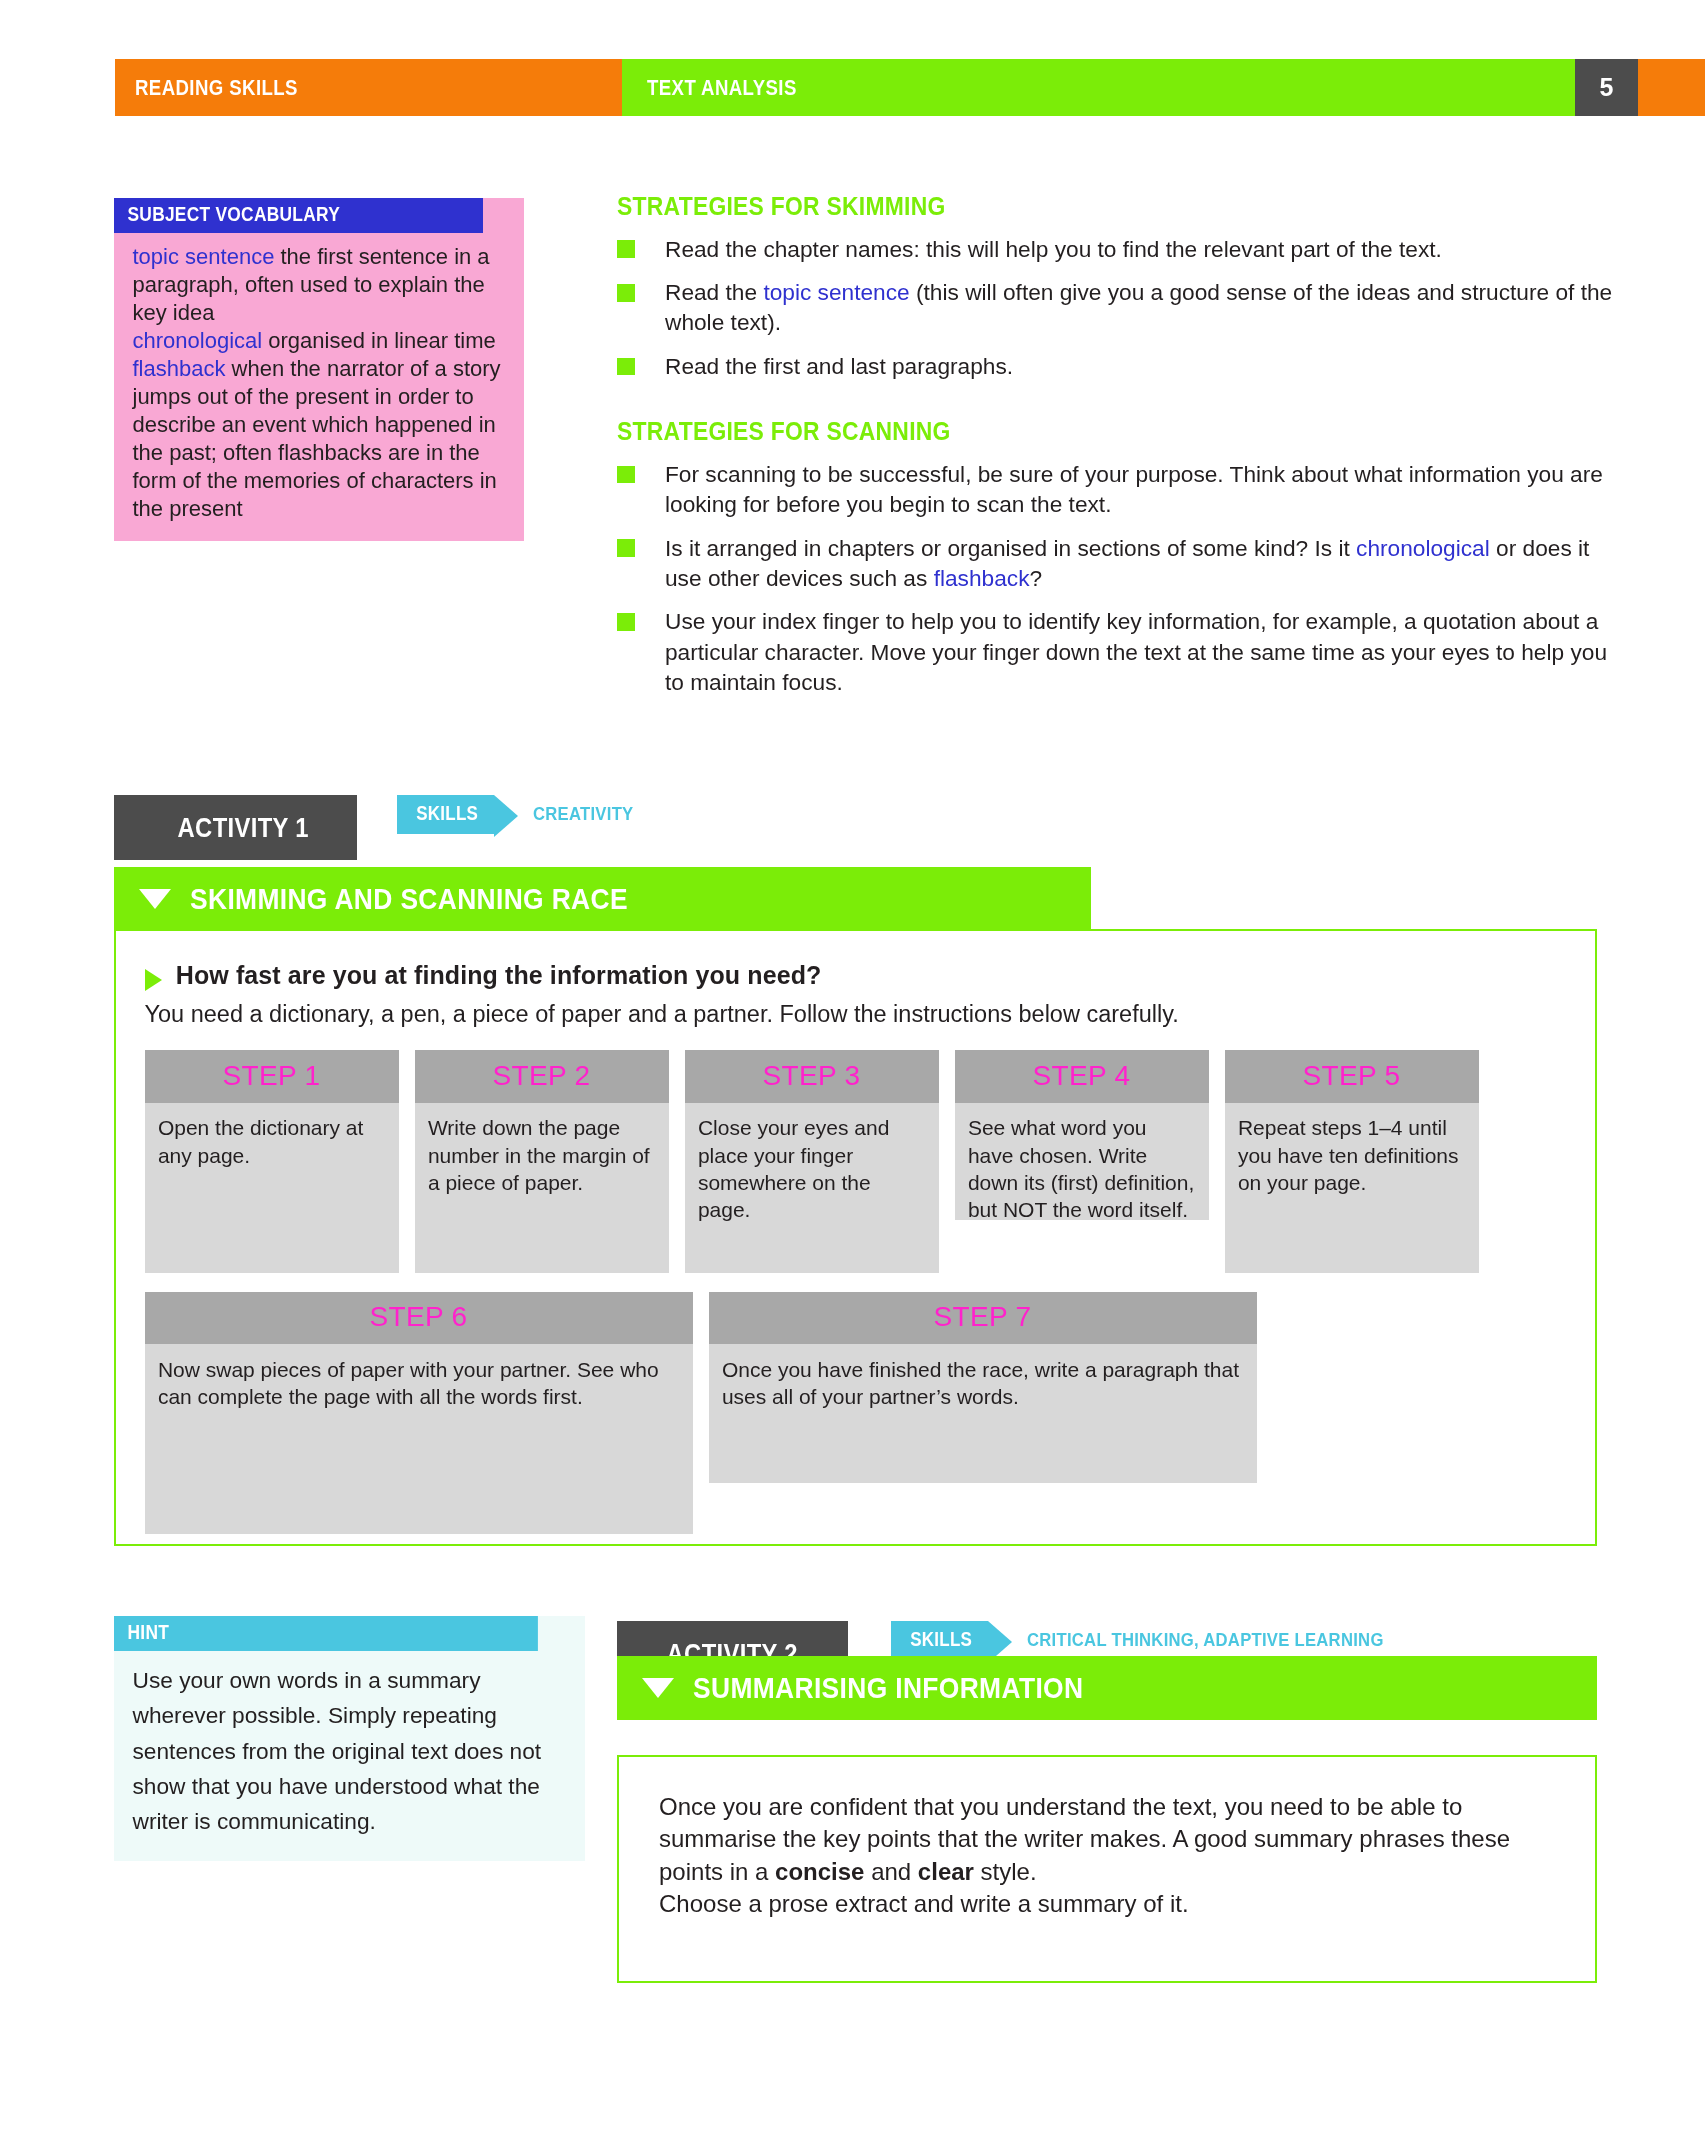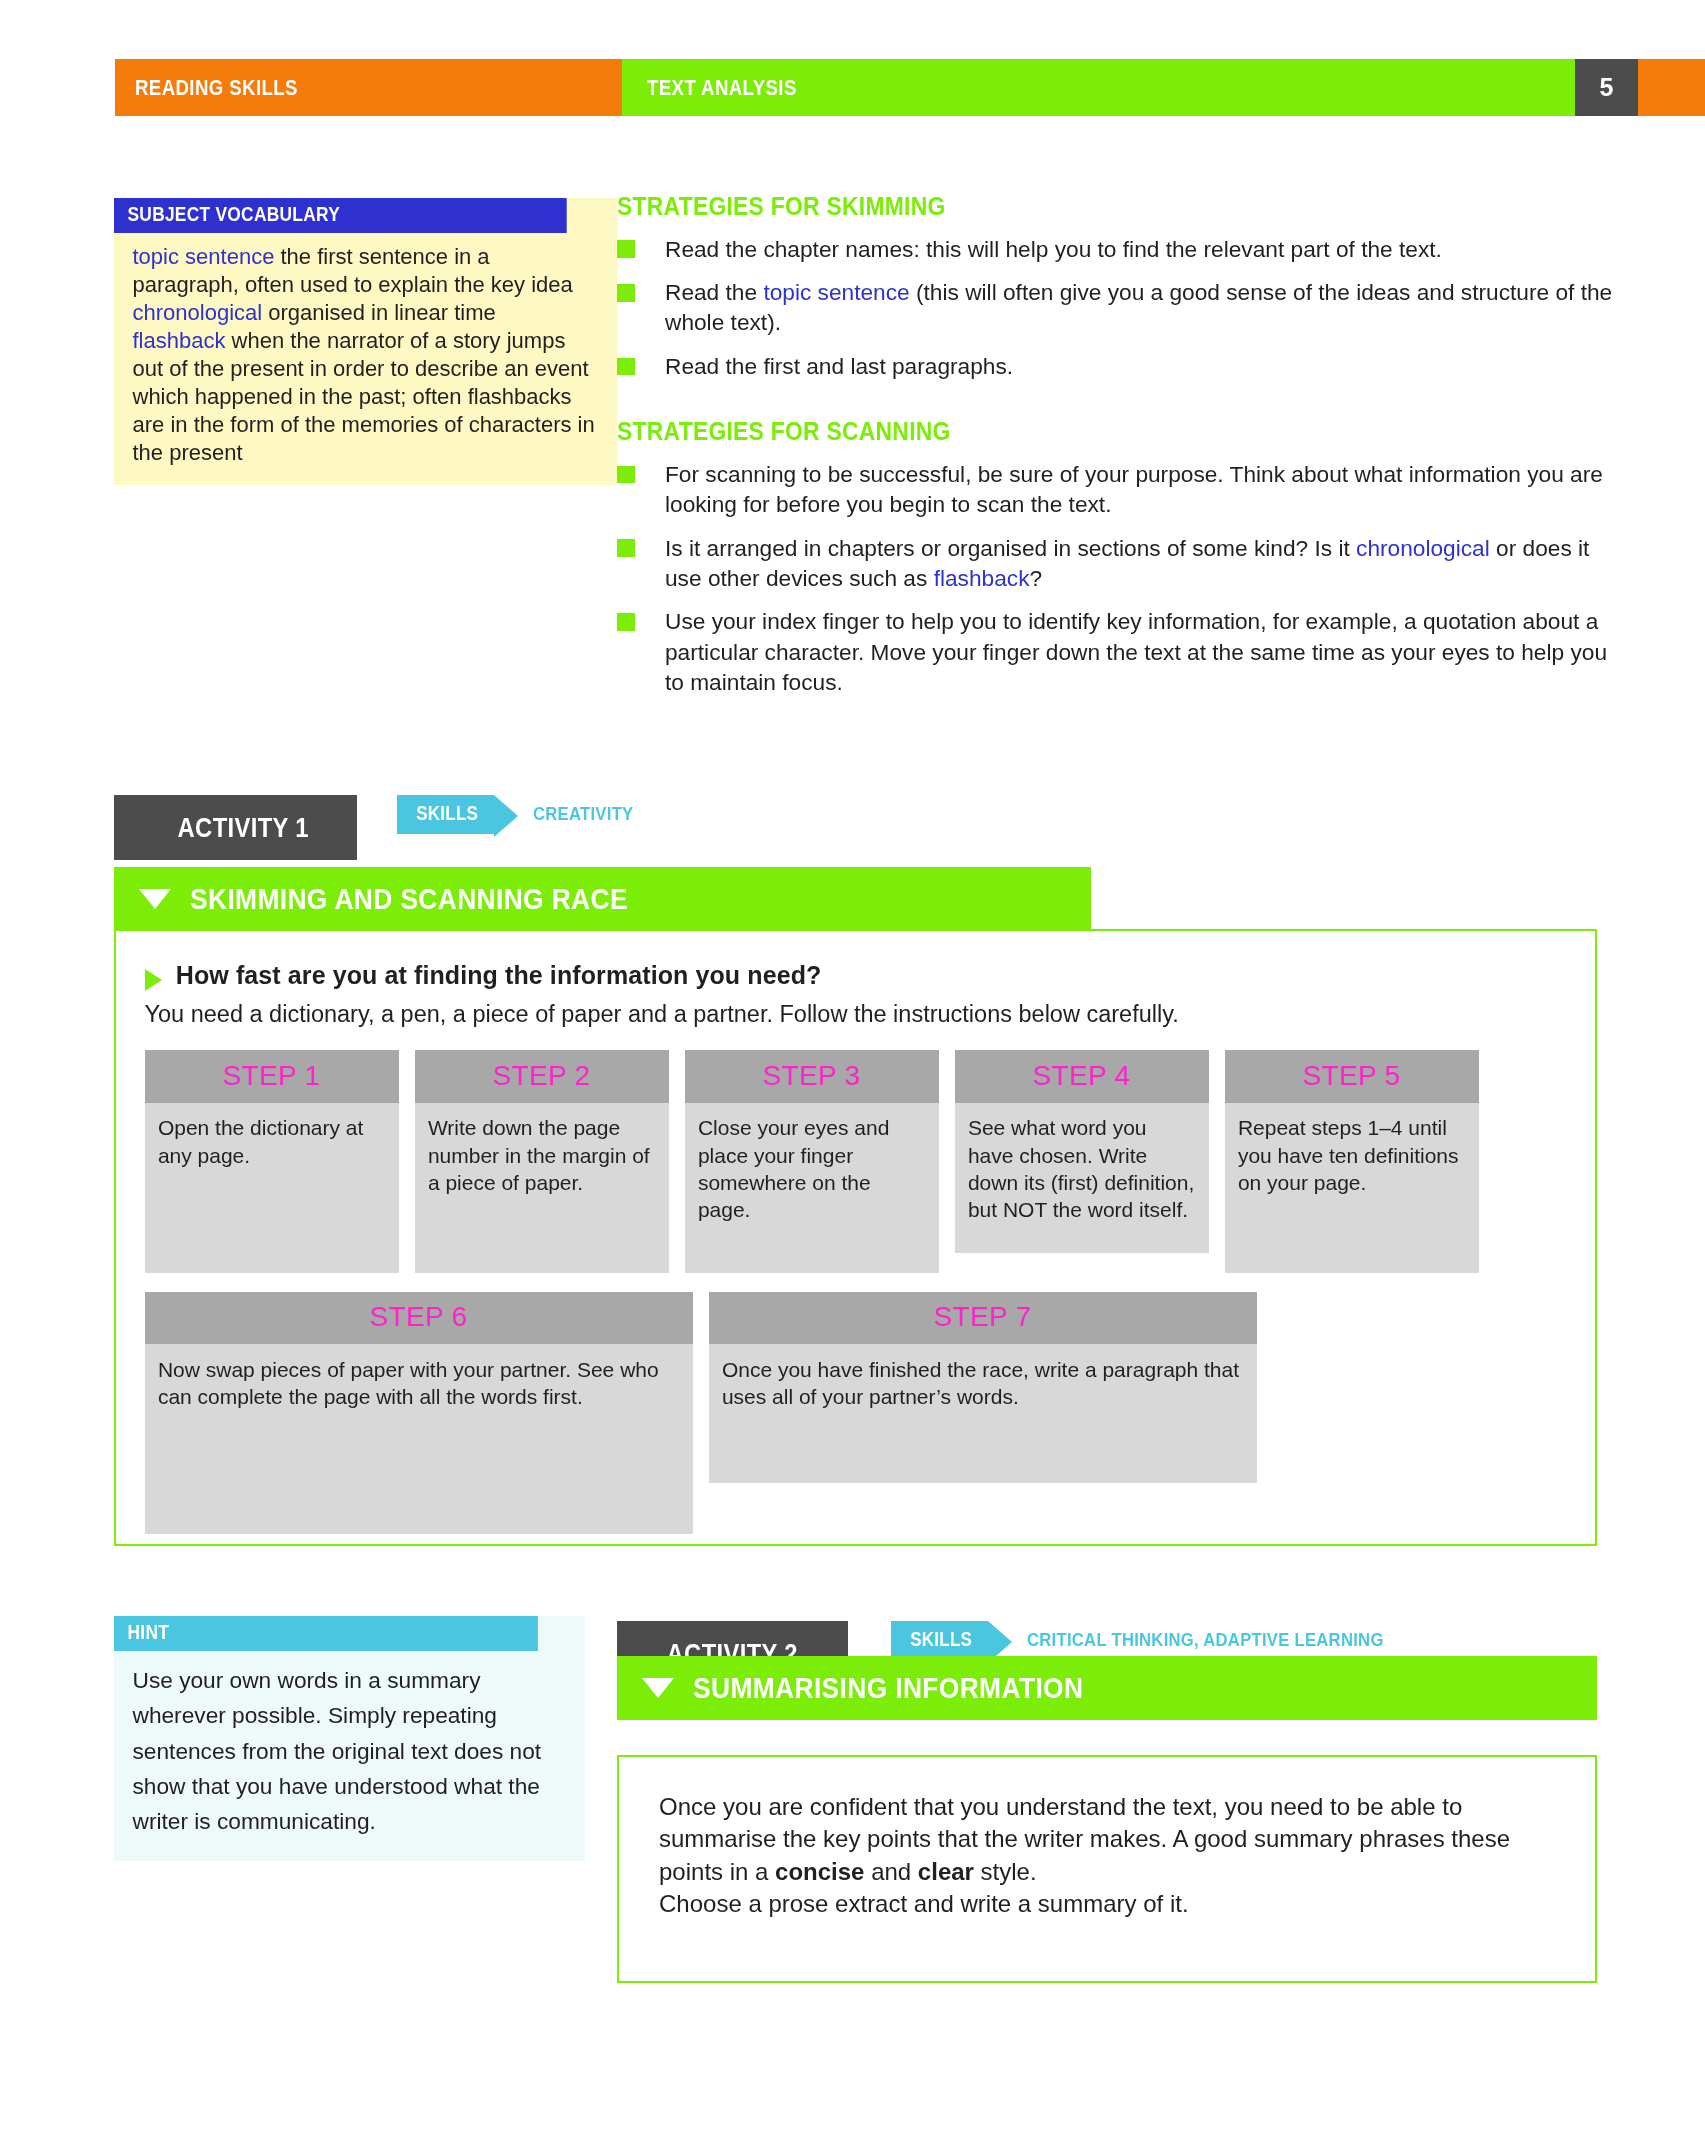--- a/index.html
+++ b/index.html
@@ -67,22 +67,22 @@
   .hdr-tail {
     width: 67px;
     background: #f57c0a;
   }
 
   
   .vocab {
     position: absolute;
     left: 114px;
     top: 198px;
-    width: 503px;
-    background: #fef9c3;
+    width: 410px;
+    background: #f9a8d4;
   }
   .vocab-title {
     background: #2f31cf;
     color: #ffffff;
     font-size: 19.3px;
     font-weight: bold;
     padding: 5.9px 10px 7.6px 15px;
     letter-spacing: 0.3px;
     transform: scaleX(0.9);
     transform-origin: left center;
@@ -370,21 +370,21 @@
           <div class="step-body">Open the dictionary at any page.</div>
         </div>
         <div class="step" style="width:254px; height:223px;">
           <div class="step-head">STEP 2</div>
           <div class="step-body">Write down the page number in the margin of a piece of paper.</div>
         </div>
         <div class="step" style="width:254px; height:223px;">
           <div class="step-head">STEP 3</div>
           <div class="step-body">Close your eyes and place your finger somewhere on the page.</div>
         </div>
-        <div class="step" style="width:254px; height:203px;">
+        <div class="step" style="width:254px; height:170px;">
           <div class="step-head">STEP 4</div>
           <div class="step-body">See what word you have chosen. Write down its (first) definition, but NOT the word itself.</div>
         </div>
         <div class="step" style="width:254px; height:223px;">
           <div class="step-head">STEP 5</div>
           <div class="step-body">Repeat steps 1–4 until you have ten definitions on your page.</div>
         </div>
       </div>
 
       <div class="steps-row second">

